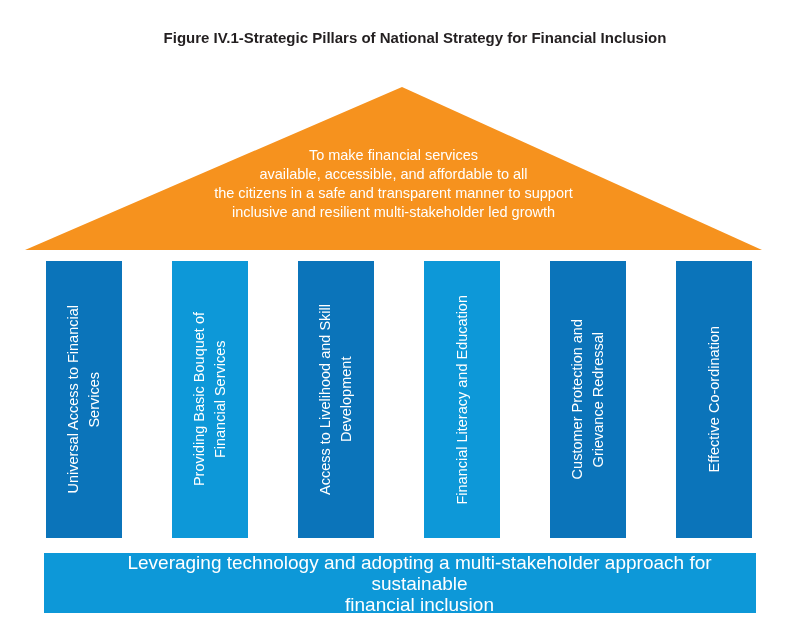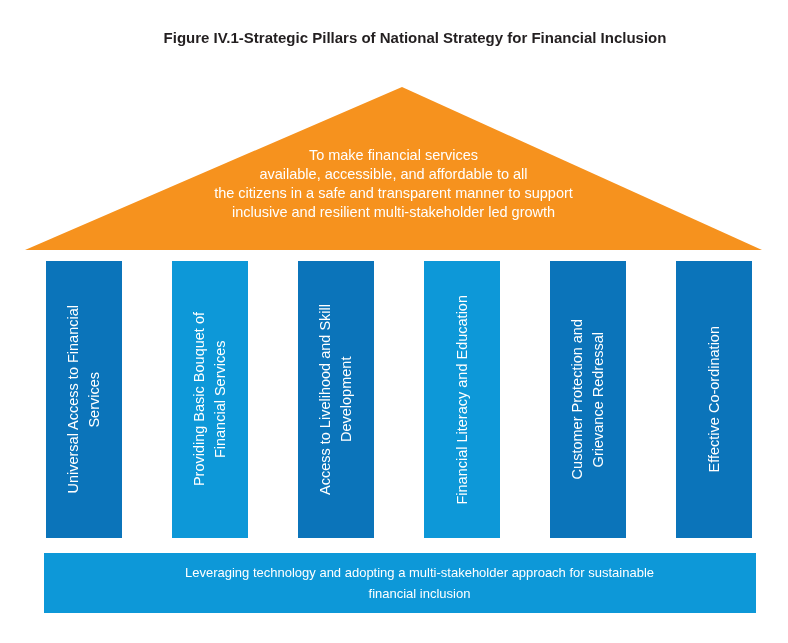--- a/index.html
+++ b/index.html
@@ -77,21 +77,21 @@
     left: 44px;
     width: 712px;
     height: 60px;
     display: flex;
     align-items: center;
     justify-content: center;
   }
   .foundation-label {
     text-align: center;
     color: #ffffff;
-    font-size: 13px;
+    font-size: 19px;
     line-height: 21px;
     white-space: pre-line;
     margin-left: 39px;
   }
 </style>
 </head>
 <body>
 
 <div class="canvas">
 

